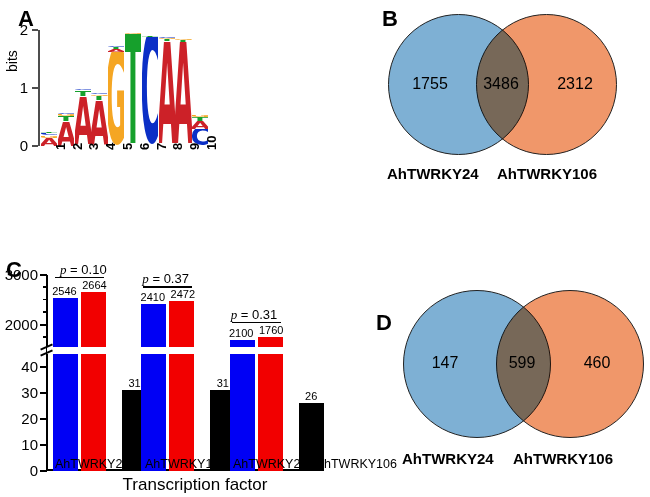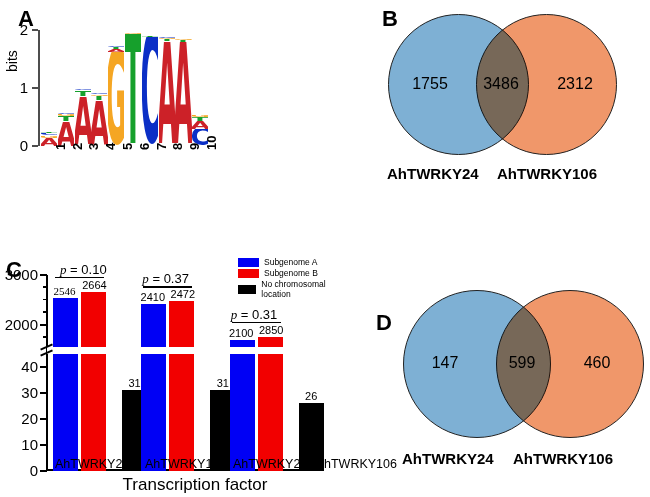--- a/index.html
+++ b/index.html
@@ -272,59 +272,45 @@
       <div class="ctlab" style="left: -4px; top: 11px;">3000</div>
       <div class="cminor" style="top: 56.2414px;"></div>
       <div class="cminor" style="top: 43.8276px;"></div>
       <div class="cminor" style="top: 31.4138px;"></div>
       <div class="cminor" style="top: 81.069px;"></div>
     </div>
   <div id="cPlot">
       <div class="bar blue" style="left: 6px; width: 25px; top: 22.5434px; height: 173.457px; bottom: auto;"></div>
       <div class="bar red" style="left: 34px; width: 25px; top: 16.6841px; height: 179.316px; bottom: auto;"></div>
       <div class="bar black" style="left: 75px; width: 25px; top: 115.4px; height: 80.6px; bottom: auto;"></div>
-      <div class="bval" style="left: 2px; top: 9.54345px; width: 31px; font-family: Liberation Serif, serif;">2546</div>
+      <div class="bval" style="left: 2px; top: 9.54345px; width: 31px;">2546</div>
       <div class="bval" style="left: 32px; top: 3.68414px; width: 31px;">2664</div>
       <div class="bval" style="left: 72px; top: 102.4px; width: 31px;">31</div>
       <div class="pval" style="left: 13px; top: -13.3159px;"><i>p</i> = 0.10</div>
       <div class="pbar" style="left: 8px; width: 49px; top: 1.68414px;"></div>
       <div class="bar blue" style="left: 94.3333px; width: 25px; top: 29.2966px; height: 166.703px; bottom: auto;"></div>
       <div class="bar red" style="left: 122.333px; width: 25px; top: 26.2179px; height: 169.782px; bottom: auto;"></div>
       <div class="bar black" style="left: 163.333px; width: 25px; top: 115.4px; height: 80.6px; bottom: auto;"></div>
       <div class="bval" style="left: 90.3333px; top: 16.2966px; width: 31px;">2410</div>
       <div class="bval" style="left: 120.333px; top: 13.2179px; width: 31px;">2472</div>
       <div class="bval" style="left: 160.333px; top: 102.4px; width: 31px;">31</div>
       <div class="pval" style="left: 95.3333px; top: -3.78207px;"><i>p</i> = 0.37</div>
       <div class="pbar" style="left: 96.3333px; width: 49px; top: 11.2179px;"></div>
       <div class="bar blue" style="left: 182.667px; width: 25px; top: 64.5517px; height: 131.448px; bottom: auto;"></div>
       <div class="bar red" style="left: 210.667px; width: 25px; top: 61.5724px; height: 134.428px; bottom: auto;"></div>
       <div class="bar black" style="left: 251.667px; width: 25px; top: 128.4px; height: 67.6px; bottom: auto;"></div>
       <div class="bval" style="left: 178.667px; top: 51.5517px; width: 31px;">2100</div>
-      <div class="bval" style="left: 208.667px; top: 48.5724px; width: 31px;">2850</div>
+      <div class="bval" style="left: 208.667px; top: 48.5724px; width: 31px;">1760</div>
       <div class="bval" style="left: 248.667px; top: 115.4px; width: 31px;">26</div>
       <div class="pval" style="left: 183.667px; top: 31.5724px;"><i>p</i> = 0.31</div>
       <div class="pbar" style="left: 184.667px; width: 49px; top: 46.5724px;"></div>
     </div>
   <div id="breakMask">
     <div class="brkline" style="left:-7px;top:-1px;"></div>
     <div class="brkline" style="left:-7px;top:5px;"></div>
   </div>
   <div id="cXLabels">
       <div class="cxlab" style="left: 55px;">AhTWRKY24</div>
       <div class="cxlab" style="left: 145px;">AhTWRKY106</div>
       <div class="cxlab" style="left: 233px;">AhTWRKY24&amp;AhTWRKY106</div>
     </div>
   <div id="cXTitle">Transcription factor</div>
-  <div id="legend">
-      <div class="lgrow">
-        <div class="lgsw" style="background: rgb(0, 0, 245);"></div>
-        <div class="lgtx">Subgenome A</div>
-      </div>
-      <div class="lgrow">
-        <div class="lgsw" style="background: rgb(242, 0, 0);"></div>
-        <div class="lgtx">Subgenome B</div>
-      </div>
-      <div class="lgrow">
-        <div class="lgsw" style="background: rgb(0, 0, 0);"></div>
-        <div class="lgtx">No chromosomal location</div>
-      </div>
-    </div>
 </div>
 
 </body></html>

